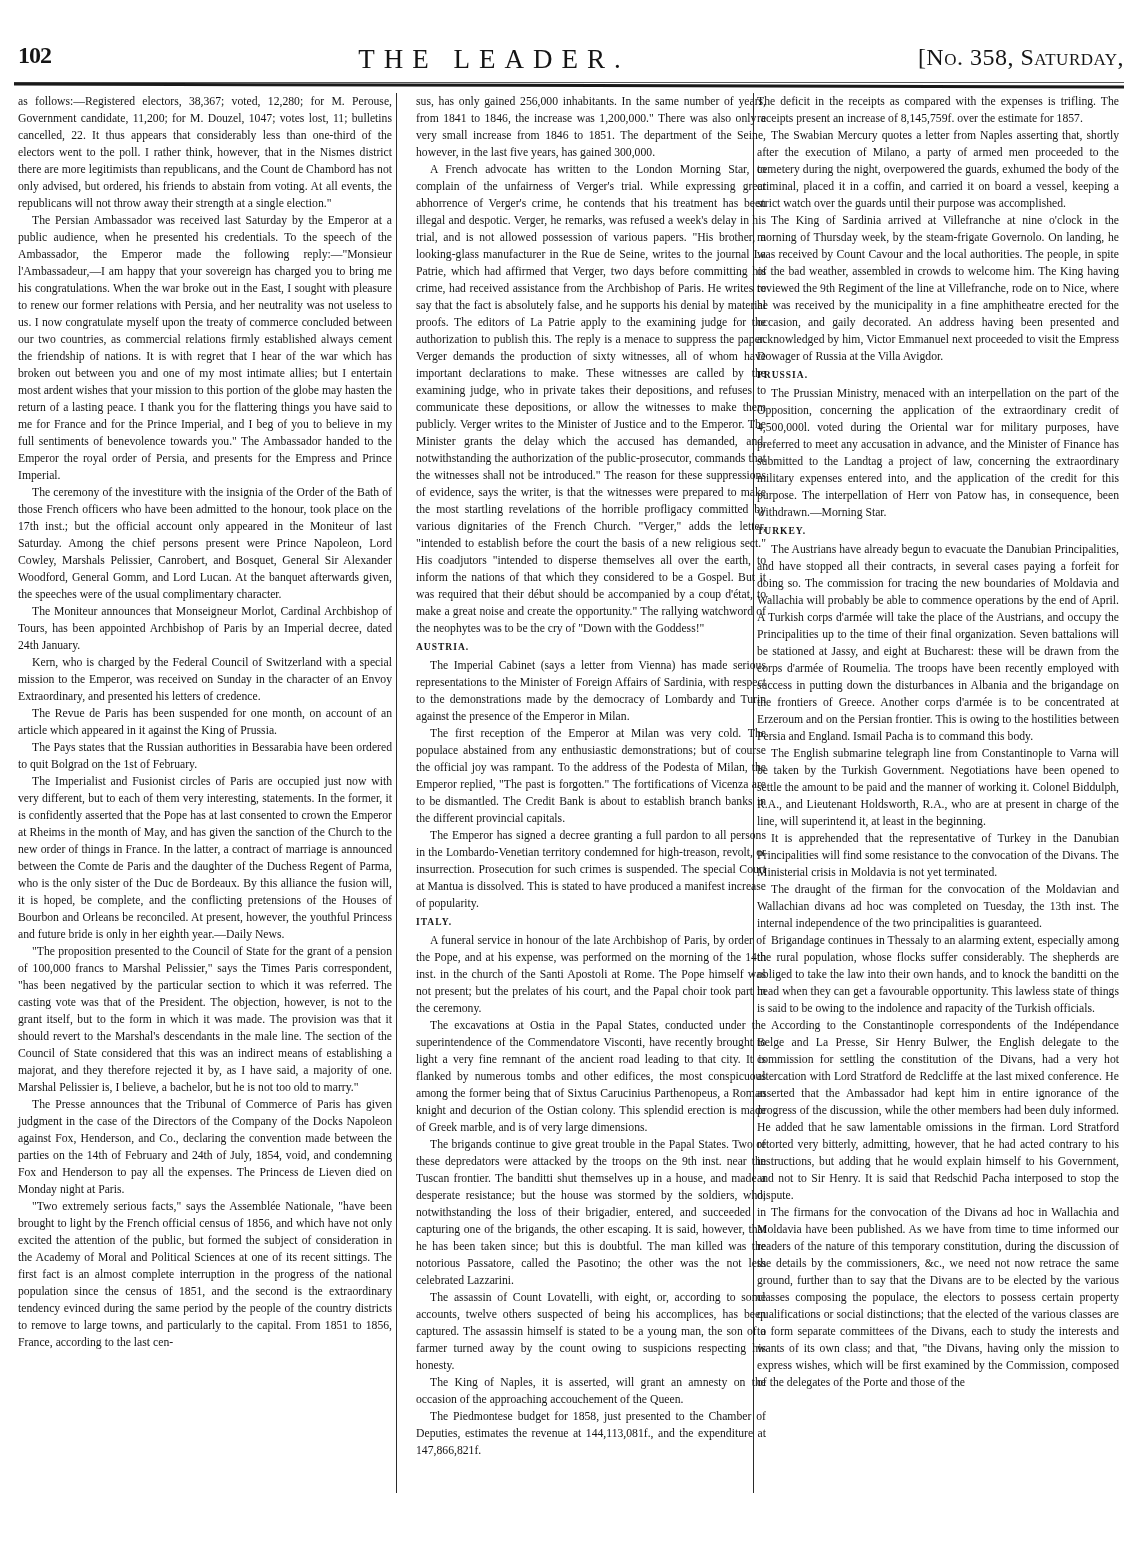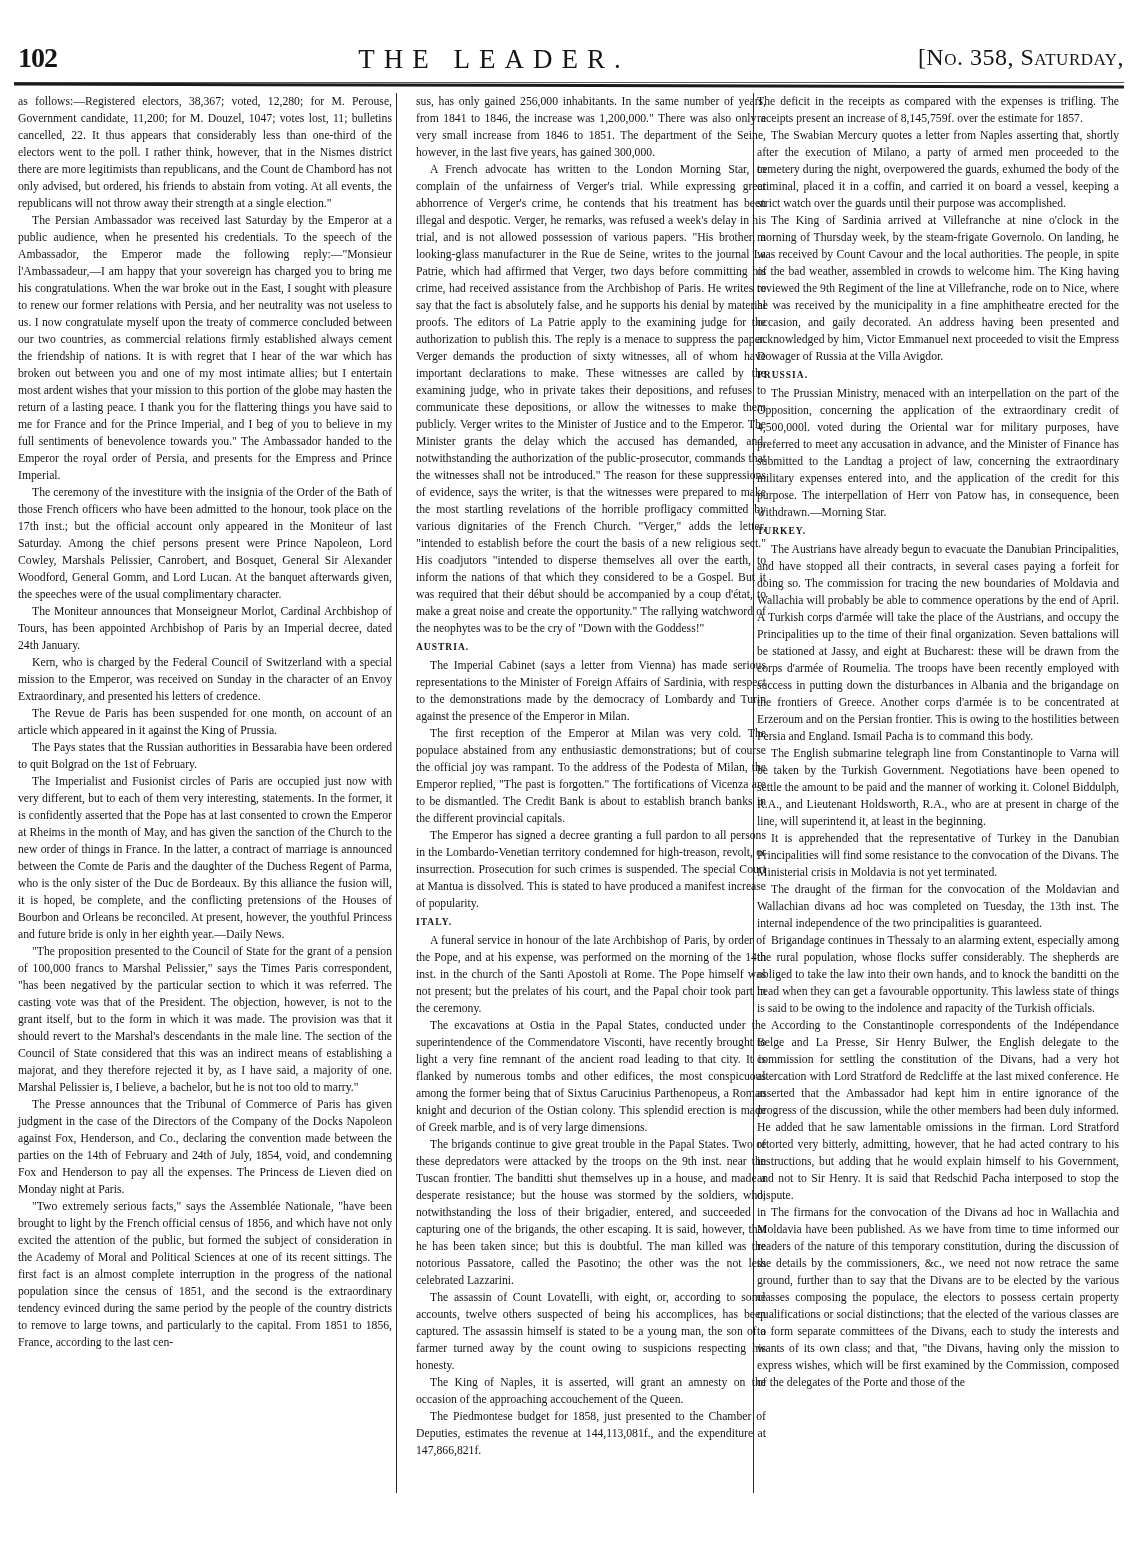--- a/index.html
+++ b/index.html
@@ -1,19 +1,19 @@
 <!DOCTYPE html>
 <html><head>
 <meta charset="utf-8">
 <style>
   html, body { margin:0; padding:0; background:#ffffff; }
   body { width:1136px; height:1556px; position:relative; overflow:hidden;
          font-family:"Liberation Serif","DejaVu Serif",serif; color:#151515; }
   .masthead { position:absolute; left:0; top:0; width:1136px; height:92px; }
-  .page-num { position:absolute; left:18px; top:42px; font-size:28px; font-weight:bold; letter-spacing:-1px; }
+  .page-num { position:absolute; left:18px; top:42px; font-size:24px; font-weight:bold; letter-spacing:-1px; }
   .paper-title { position:absolute; left:0; width:988px; top:44px; text-align:center; font-size:27px; letter-spacing:9px; }
   .issue { position:absolute; right:12px; top:44px; font-size:24px; font-variant:small-caps; letter-spacing:0.5px;margin-left:36px; }
   .rule { position:absolute; left:14px; top:84px; width:1110px; height:3px; background:#1a1a1a; transform:rotate(0.15deg); }
   .rule2 { position:absolute; left:14px; top:82px; width:1110px; height:1px; background:#555; }
   .col { position:absolute; top:93px; font-size:11.7px; line-height:17px; text-align:justify; hyphens:manual; }
   .c1 { left:18px; width:374px; }
   .c2 { left:416px; width:350px; }
   .c3 { left:757px; width:362px; }
   .vline { position:absolute; top:93px; width:1px; background:#2a2a2a; }
   .v1 { left:396px; height:1400px; }

